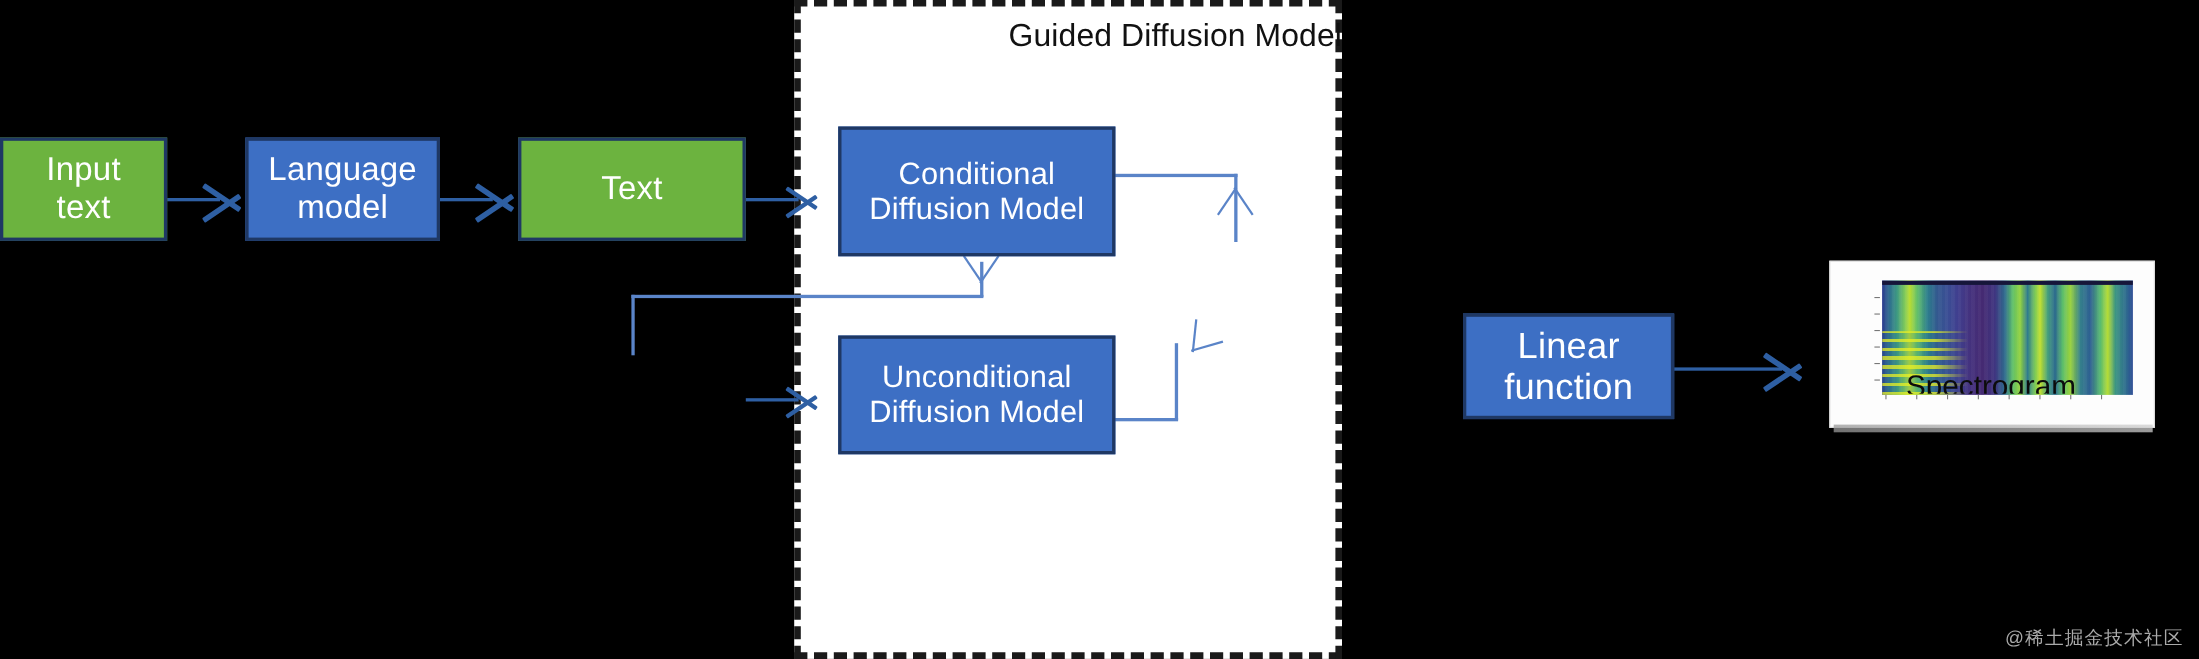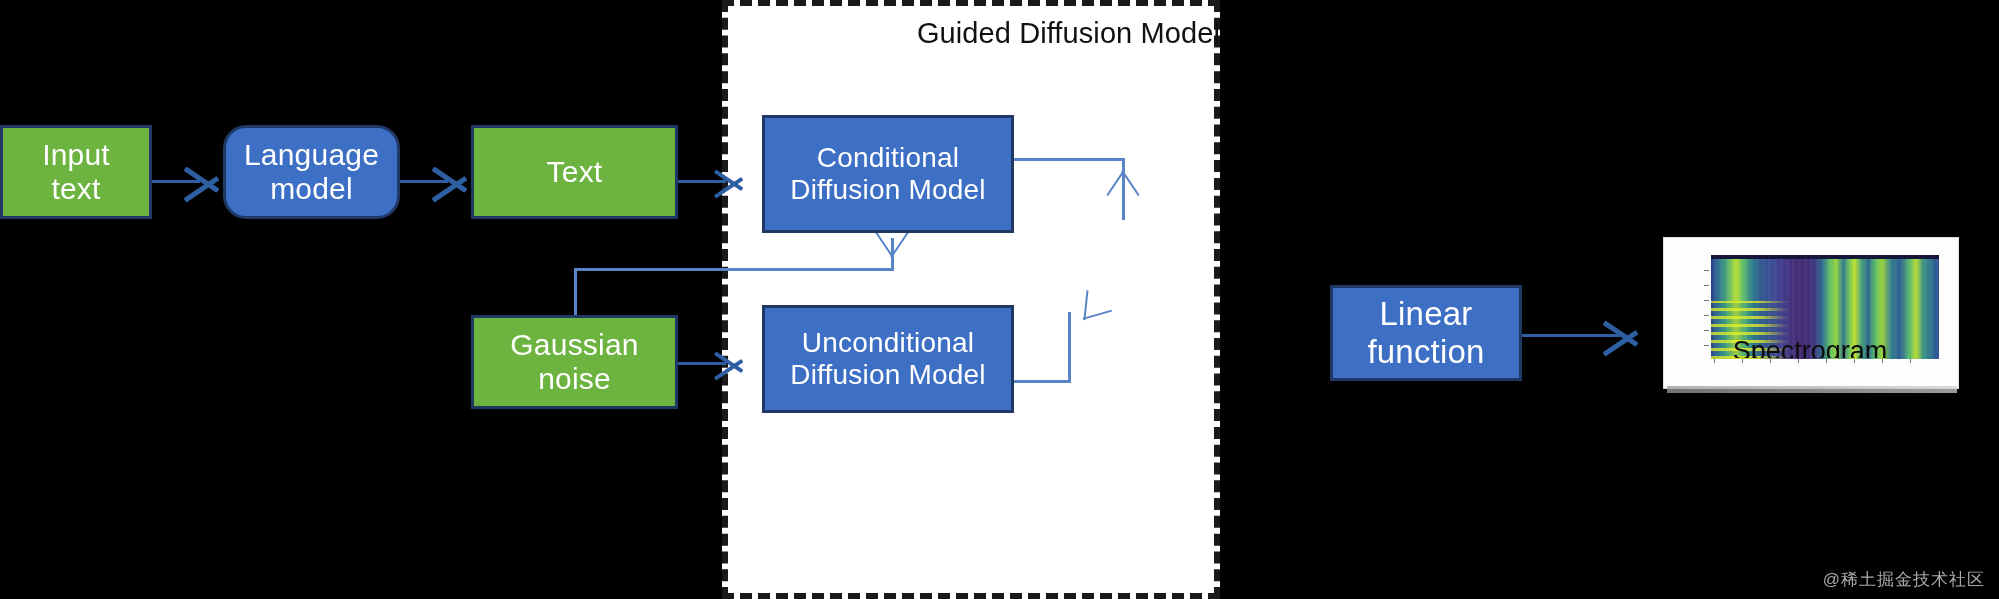--- a/index.html
+++ b/index.html
@@ -113,38 +113,34 @@
   <div class="vee up" style="left:1085px;top:300px;width:30px;transform:rotate(40deg);"></div>
 
   <div class="seg hseg" style="left:1522px;top:334px;width:98px;"></div>
   <div class="chev big" style="left:1604px;top:336px;"></div>
 
   <div class="node green" style="left:0px;top:125px;width:152px;height:94px;font-size:30px;">
     <span class="ln">Input</span>
     <span class="ln">text</span>
   </div>
 
-  <div class="node blue" style="left:223px;top:125px;width:177px;height:94px;font-size:30px;border-radius:23px;">
+  <div class="node blue" style="left:223px;top:125px;width:177px;height:94px;font-size:30px;">
     <span class="ln">Language</span>
     <span class="ln">model</span>
   </div>
 
   <div class="node green" style="left:471px;top:125px;width:207px;height:94px;font-size:30px;">
     <span class="ln">Text</span>
   </div>
 
   <div class="node blue" style="left:762px;top:115px;width:252px;height:118px;font-size:28px;">
     <span class="ln">Conditional</span>
     <span class="ln">Diffusion Model</span>
   </div>
 
-  <div class="node green" style="left:471px;top:315px;width:207px;height:94px;font-size:30px;">
-    <span class="ln">Gaussian</span>
-    <span class="ln">noise</span>
-  </div>
 
   <div class="node blue" style="left:762px;top:305px;width:252px;height:108px;font-size:28px;">
     <span class="ln">Unconditional</span>
     <span class="ln">Diffusion Model</span>
   </div>
 
   <div class="node blue" style="left:1330px;top:285px;width:192px;height:96px;font-size:33px;">
     <span class="ln">Linear</span>
     <span class="ln">function</span>
   </div>

